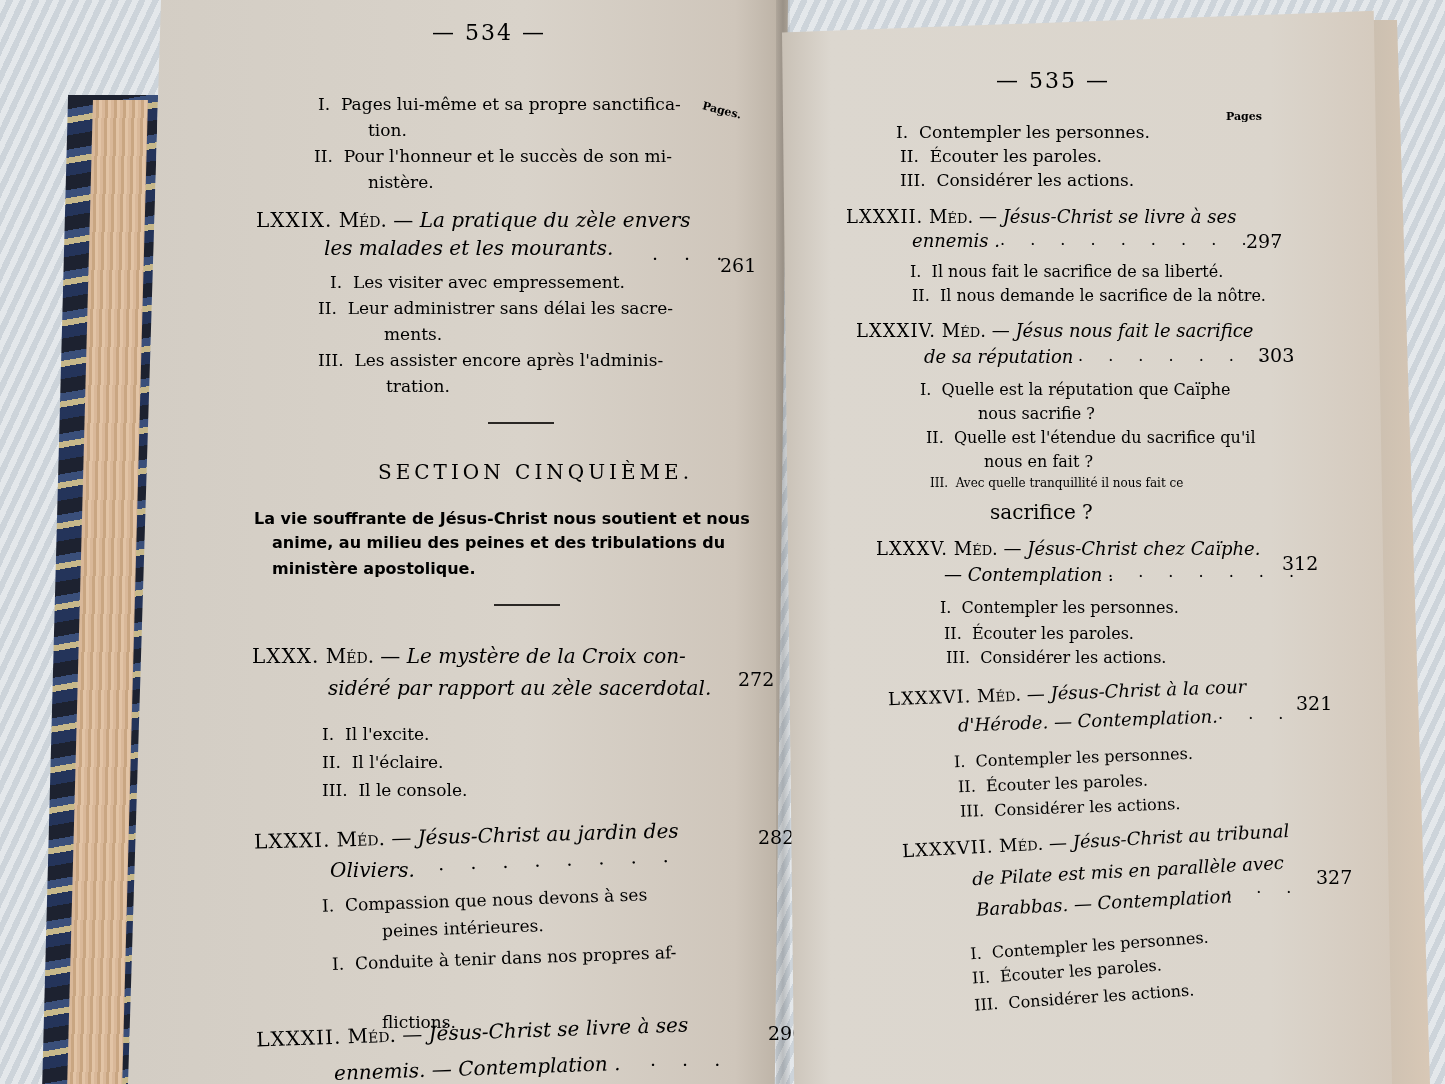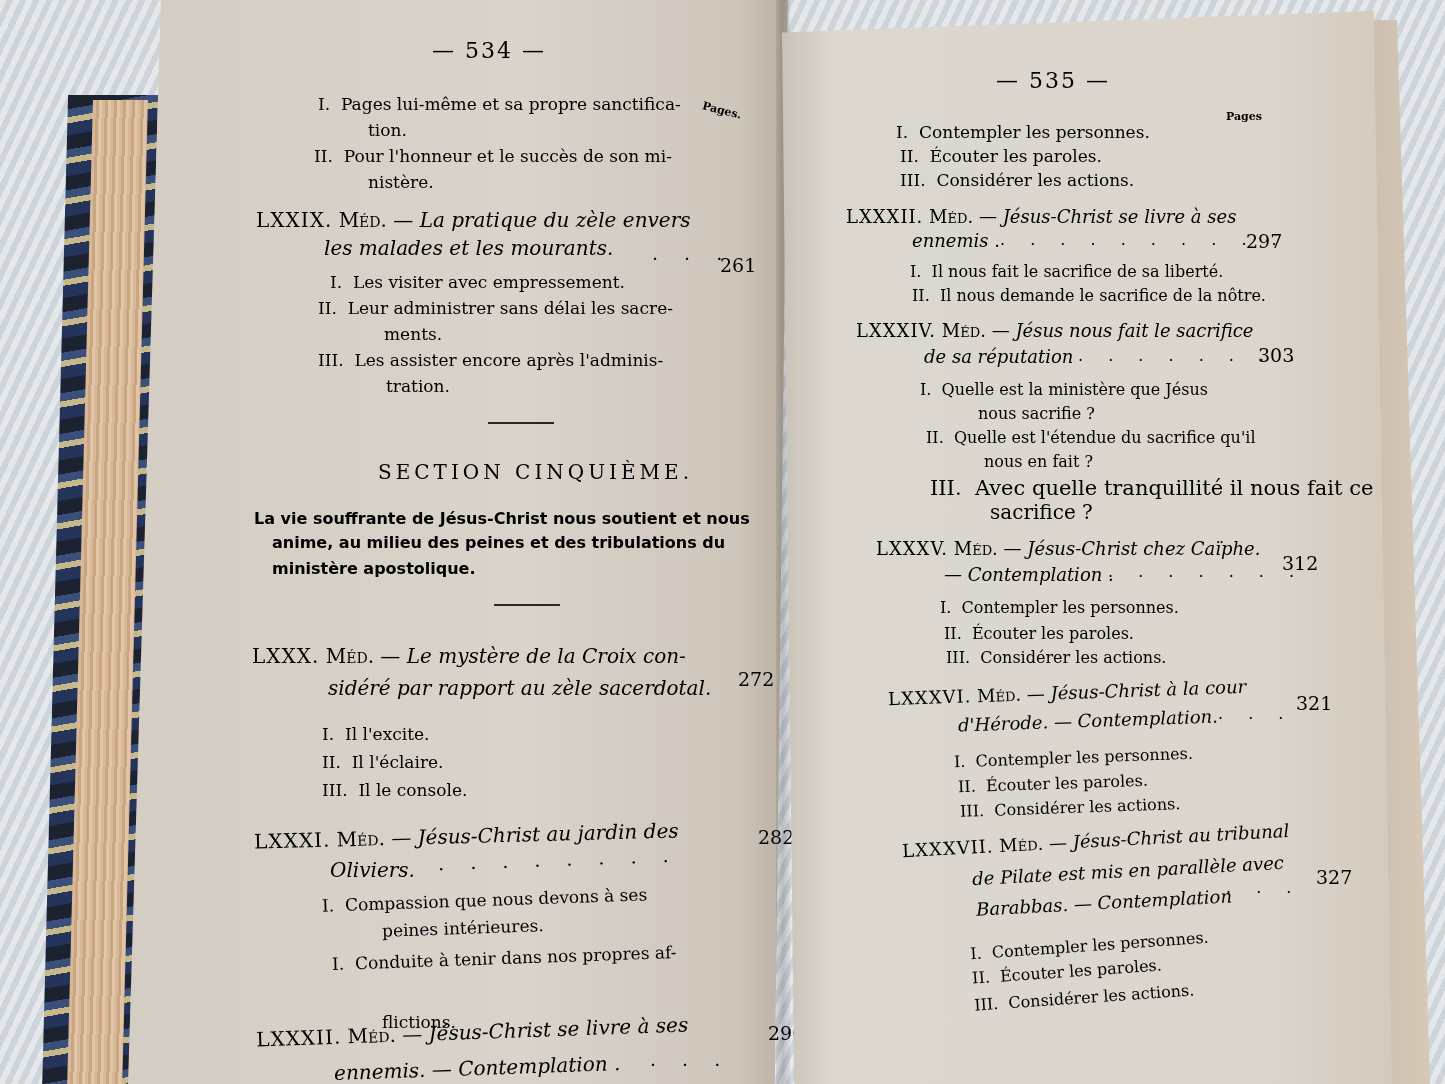--- a/index.html
+++ b/index.html
@@ -59,21 +59,21 @@
 </style>
 </head>
 <body>
 
 <div class="cover"></div>
 <div class="fore-edge"></div>
 <div class="page-edge-right"></div>
 
 <div class="page page-left"></div>
 <div>
-  <div class="abs folio" style="left:432px;top:38px;">— 534 —</div>
+  <div class="abs folio" style="left:432px;top:20px;">— 534 —</div>
   <div class="abs pages-lbl" style="left:702px;top:104px;transform:rotate(14deg);">Pages.</div>
 
   <div class="abs sub" style="left:318px;top:94px;"><span>I.</span>&nbsp; <span>Pages lui-même et sa propre sanctifica-</span></div>
   <div class="abs sub" style="left:368px;top:120px;">tion.</div>
   <div class="abs sub" style="left:314px;top:146px;"><span>II.</span>&nbsp; <span>Pour l'honneur et le succès de son mi-</span></div>
   <div class="abs sub" style="left:368px;top:172px;">nistère.</div>
 
   <div class="abs entry-head" style="left:256px;top:208px;">
     <span class="roman">LXXIX.</span> <span class="med">Méd.</span> <span>—</span> <span class="title-it">La pratique du zèle envers</span>
   </div>
@@ -140,25 +140,25 @@
   <div class="abs pg" style="left:1246px;top:230px;">297</div>
   <div class="abs sub" style="left:910px;top:262px;font-size:16px;"><span>I.</span>&nbsp; <span>Il nous fait le sacrifice de sa liberté.</span></div>
   <div class="abs sub" style="left:912px;top:286px;font-size:16px;"><span>II.</span>&nbsp; <span>Il nous demande le sacrifice de la nôtre.</span></div>
 
   <div class="abs entry-head" style="left:856px;top:320px;font-size:18px;">
     <span class="roman">LXXXIV.</span> <span class="med">Méd.</span> <span>—</span> <span class="title-it">Jésus nous fait le sacrifice</span>
   </div>
   <div class="abs entry-head title-it" style="left:924px;top:346px;font-size:18px;">de sa réputation</div>
   <div class="abs pg dots" style="left:1078px;top:346px;font-size:16px;">. . . . . . . .</div>
   <div class="abs pg" style="left:1258px;top:344px;">303</div>
-  <div class="abs sub" style="left:920px;top:380px;font-size:16px;"><span>I.</span>&nbsp; <span>Quelle est la ministère que Jésus</span></div>
+  <div class="abs sub" style="left:920px;top:380px;font-size:16px;"><span>I.</span>&nbsp; <span>Quelle est la réputation que Caïphe</span></div>
   <div class="abs sub" style="left:978px;top:404px;font-size:16px;">nous sacrifie ?</div>
   <div class="abs sub" style="left:926px;top:428px;font-size:16px;"><span>II.</span>&nbsp; <span>Quelle est l'étendue du sacrifice qu'il</span></div>
   <div class="abs sub" style="left:984px;top:452px;font-size:16px;">nous en fait ?</div>
-  <div class="abs sub" style="left:930px;top:476px;font-size:21px;"><span>III.</span>&nbsp; <span>Avec quelle tranquillité il nous fait ce</span></div>
+  <div class="abs sub" style="left:930px;top:476px;font-size:12px;"><span>III.</span>&nbsp; <span>Avec quelle tranquillité il nous fait ce</span></div>
   <div class="abs sub" style="left:990px;top:500px;font-size:20px;">sacrifice ?</div>
 
   <div class="abs entry-head" style="left:876px;top:538px;font-size:18px;">
     <span class="roman">LXXXV.</span> <span class="med">Méd.</span> <span>—</span> <span class="title-it">Jésus-Christ chez Caïphe.</span>
   </div>
   <div class="abs entry-head title-it" style="left:944px;top:564px;font-size:18px;">— Contemplation .</div>
   <div class="abs pg dots" style="left:1108px;top:562px;font-size:16px;">. . . . . . .</div>
   <div class="abs pg" style="left:1282px;top:552px;">312</div>
   <div class="abs sub" style="left:940px;top:598px;font-size:16px;"><span>I.</span>&nbsp; <span>Contempler les personnes.</span></div>
   <div class="abs sub" style="left:944px;top:624px;font-size:16px;"><span>II.</span>&nbsp; <span>Écouter les paroles.</span></div>

